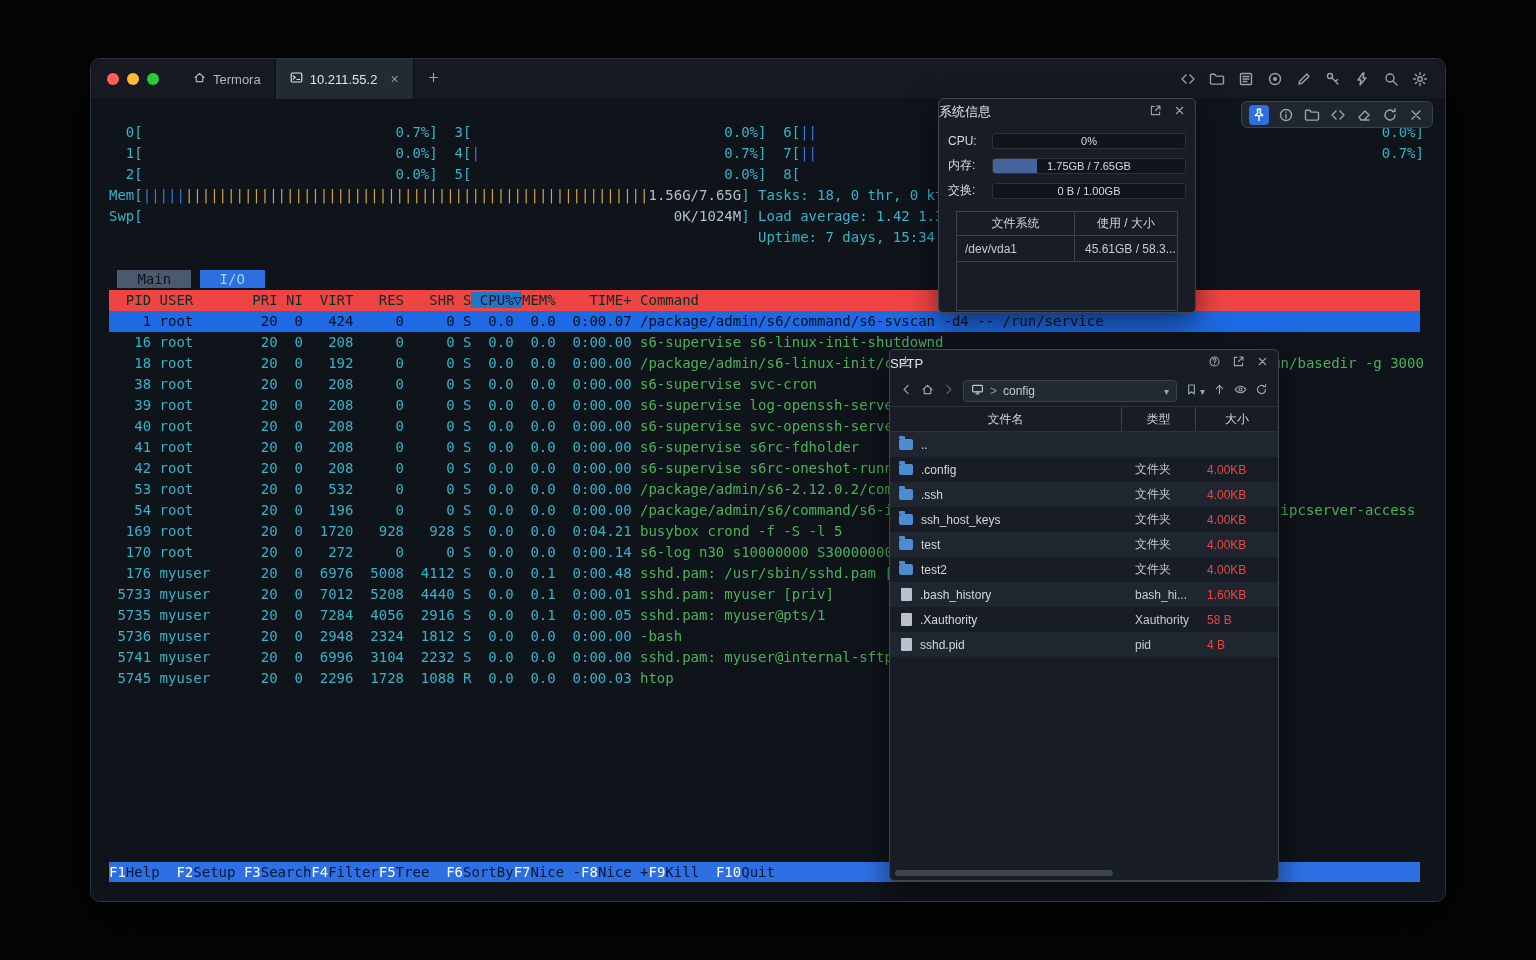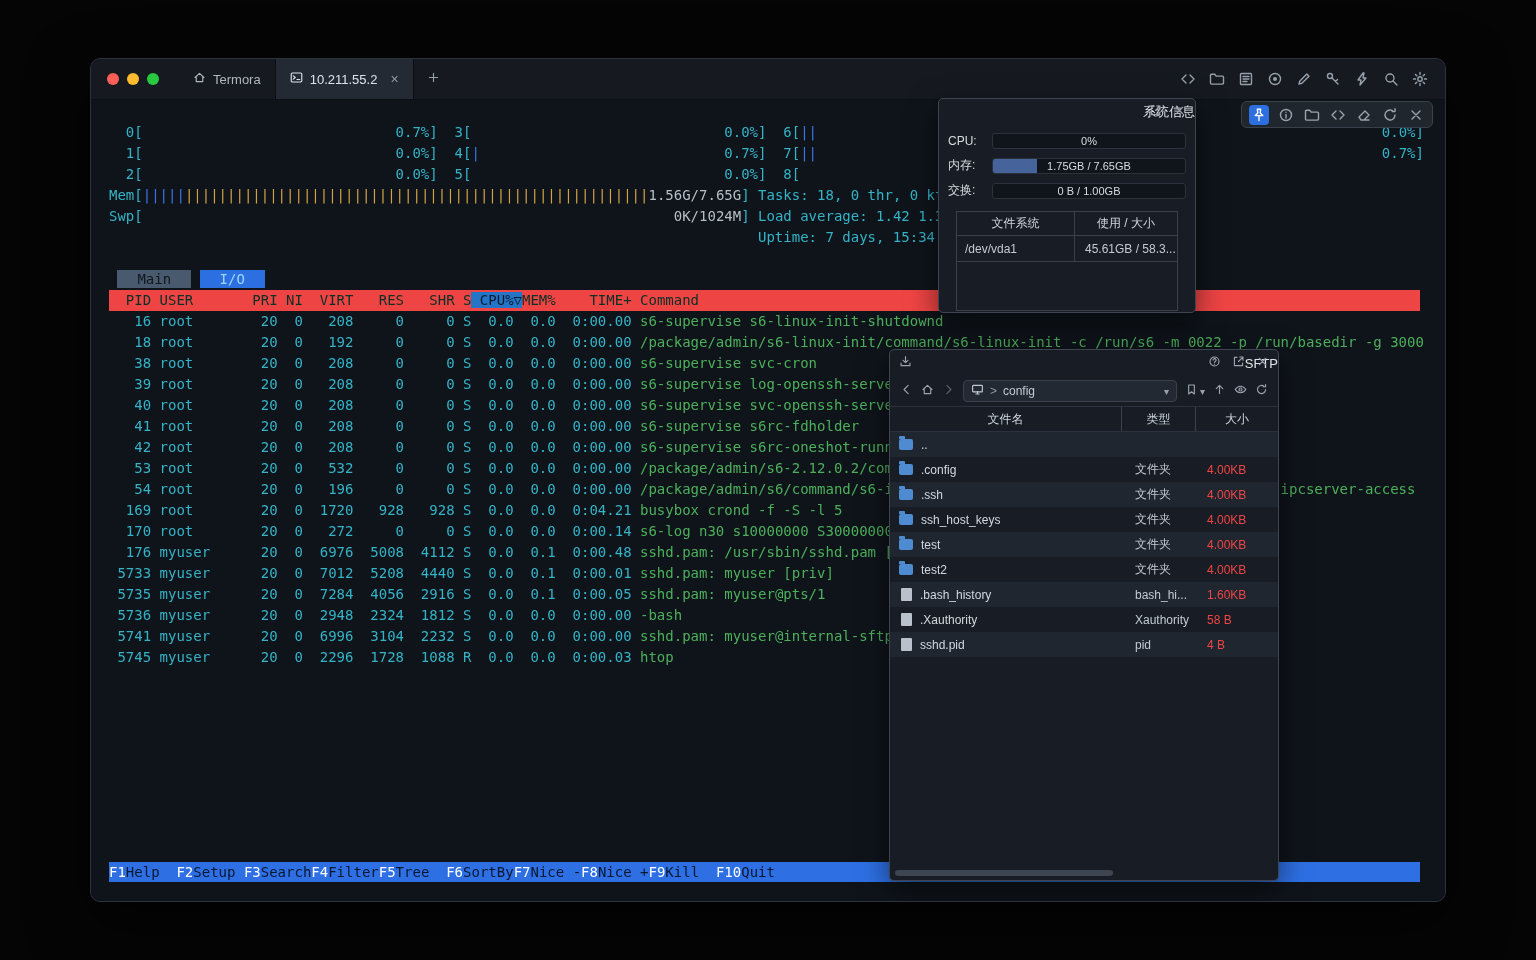--- a/index.html
+++ b/index.html
@@ -38,21 +38,21 @@
   .prow .meta{color:#35b3c7}
   .prow .cmd{color:#4cb05b}
   .prow.sel{background:#1e6ae4}
   .prow.sel .meta,.prow.sel .cmd{color:#041021}
   #fnbar{position:absolute;left:18px;right:25px;bottom:19px;height:20px;background:#2e70e4;display:flex;font-size:14px;line-height:20px;white-space:pre}
   .fk{color:#ffffff}
   .fl{color:#071731}
 
   
   .panel{position:absolute;background:#181d25;border:1px solid #3e4550;border-radius:5px;box-shadow:0 10px 30px rgba(0,0,0,.55);color:#ccd3da;font-size:12px;z-index:6}
-  .ptitle{height:26px;display:flex;align-items:center;justify-content:flex-end;position:relative;font-size:13px;color:#dfe4ea}
+  .ptitle{height:26px;display:flex;align-items:center;justify-content:flex-start;position:relative;font-size:13px;color:#dfe4ea}
   .picons{position:absolute;right:9px;display:flex;gap:11px;color:#9aa3ad;align-items:center}
   .pleft{position:absolute;left:9px;display:flex;color:#9aa3ad}
 
   
   .sysinfo{left:847px;top:39px;width:258px;height:215px}
   .si-row{display:flex;align-items:center;padding:0 9px;margin-top:8px}
   .si-label{width:44px;color:#d6dbe1}
   .si-bar{flex:1;height:16px;background:#10151c;border:1px solid #2c323d;border-radius:3px;position:relative;overflow:hidden}
   .si-fill{position:absolute;left:0;top:0;bottom:0;background:#46639c}
   .si-text{position:absolute;inset:0;display:flex;align-items:center;justify-content:center;font-size:11px;color:#d6dbe1}
@@ -185,20 +185,21 @@
     <div id="termlines">
         <div class="tline">  0[<span class="bar-b"></span>                              0.7%]  3[<span class="bar-b"></span>                              0.0%]  6[<span class="bar-b">||</span>                            0.0%]  9[<span class="bar-b"></span>                              0.0%]</div>
         <div class="tline">  1[<span class="bar-b"></span>                              0.0%]  4[<span class="bar-b">|</span>                             0.7%]  7[<span class="bar-b">||</span>                            0.0%] 10[<span class="bar-b"></span>                              0.7%]</div>
         <div class="tline">  2[<span class="bar-b"></span>                              0.0%]  5[<span class="bar-b"></span>                              0.0%]  8[<span class="bar-b"></span>                              0.0%]</div>
         <div class="tline">Mem[<span class="bar-b">|||||</span><span class="bar-y">|||||||||||||||||||||||||||||||||||||||||||||||||||||||</span><span class="dim">1.56G/7.65G</span>] Tasks: 18, 0 thr, 0 kthr; 1 running</div>
         <div class="tline">Swp[                                                               <span class="dim">0K/1024M</span>] Load average: 1.42 1.38 1.27</div>
         <div class="tline">                                                                             Uptime: 7 days, 15:34:56</div>
         <div class="tline"> </div>
         <div class="tline"> <span class="stab main">Main</span> <span class="stab io">I/O</span></div>
         <div class="phead">  PID USER       PRI NI  VIRT   RES   SHR S<span class="sortcol"> CPU%▽</span>MEM%    TIME+ Command</div>
+        <div class="prow sel"><span class="meta">    1 root        20  0   424     0     0 S  0.0  0.0  0:00.07 </span><span class="cmd">/package/admin/s6/command/s6-svscan -d4 -- /run/service</span></div>
         <div class="prow"><span class="meta">   16 root        20  0   208     0     0 S  0.0  0.0  0:00.00 </span><span class="cmd">s6-supervise s6-linux-init-shutdownd</span></div>
         <div class="prow"><span class="meta">   18 root        20  0   192     0     0 S  0.0  0.0  0:00.00 </span><span class="cmd">/package/admin/s6-linux-init/command/s6-linux-init -c /run/s6 -m 0022 -p /run/basedir -g 3000</span></div>
         <div class="prow"><span class="meta">   38 root        20  0   208     0     0 S  0.0  0.0  0:00.00 </span><span class="cmd">s6-supervise svc-cron</span></div>
         <div class="prow"><span class="meta">   39 root        20  0   208     0     0 S  0.0  0.0  0:00.00 </span><span class="cmd">s6-supervise log-openssh-server</span></div>
         <div class="prow"><span class="meta">   40 root        20  0   208     0     0 S  0.0  0.0  0:00.00 </span><span class="cmd">s6-supervise svc-openssh-server</span></div>
         <div class="prow"><span class="meta">   41 root        20  0   208     0     0 S  0.0  0.0  0:00.00 </span><span class="cmd">s6-supervise s6rc-fdholder</span></div>
         <div class="prow"><span class="meta">   42 root        20  0   208     0     0 S  0.0  0.0  0:00.00 </span><span class="cmd">s6-supervise s6rc-oneshot-runner</span></div>
         <div class="prow"><span class="meta">   53 root        20  0   532     0     0 S  0.0  0.0  0:00.00 </span><span class="cmd">/package/admin/s6-2.12.0.2/command/s6-ipcserverd -1 -l0 -i data/rules</span></div>
         <div class="prow"><span class="meta">   54 root        20  0   196     0     0 S  0.0  0.0  0:00.00 </span><span class="cmd">/package/admin/s6/command/s6-ipcserverd -v1 -1 -l0 -i data/rules -- /bin/s6-ipcserver-access</span></div>
         <div class="prow"><span class="meta">  169 root        20  0  1720   928   928 S  0.0  0.0  0:04.21 </span><span class="cmd">busybox crond -f -S -l 5</span></div>

